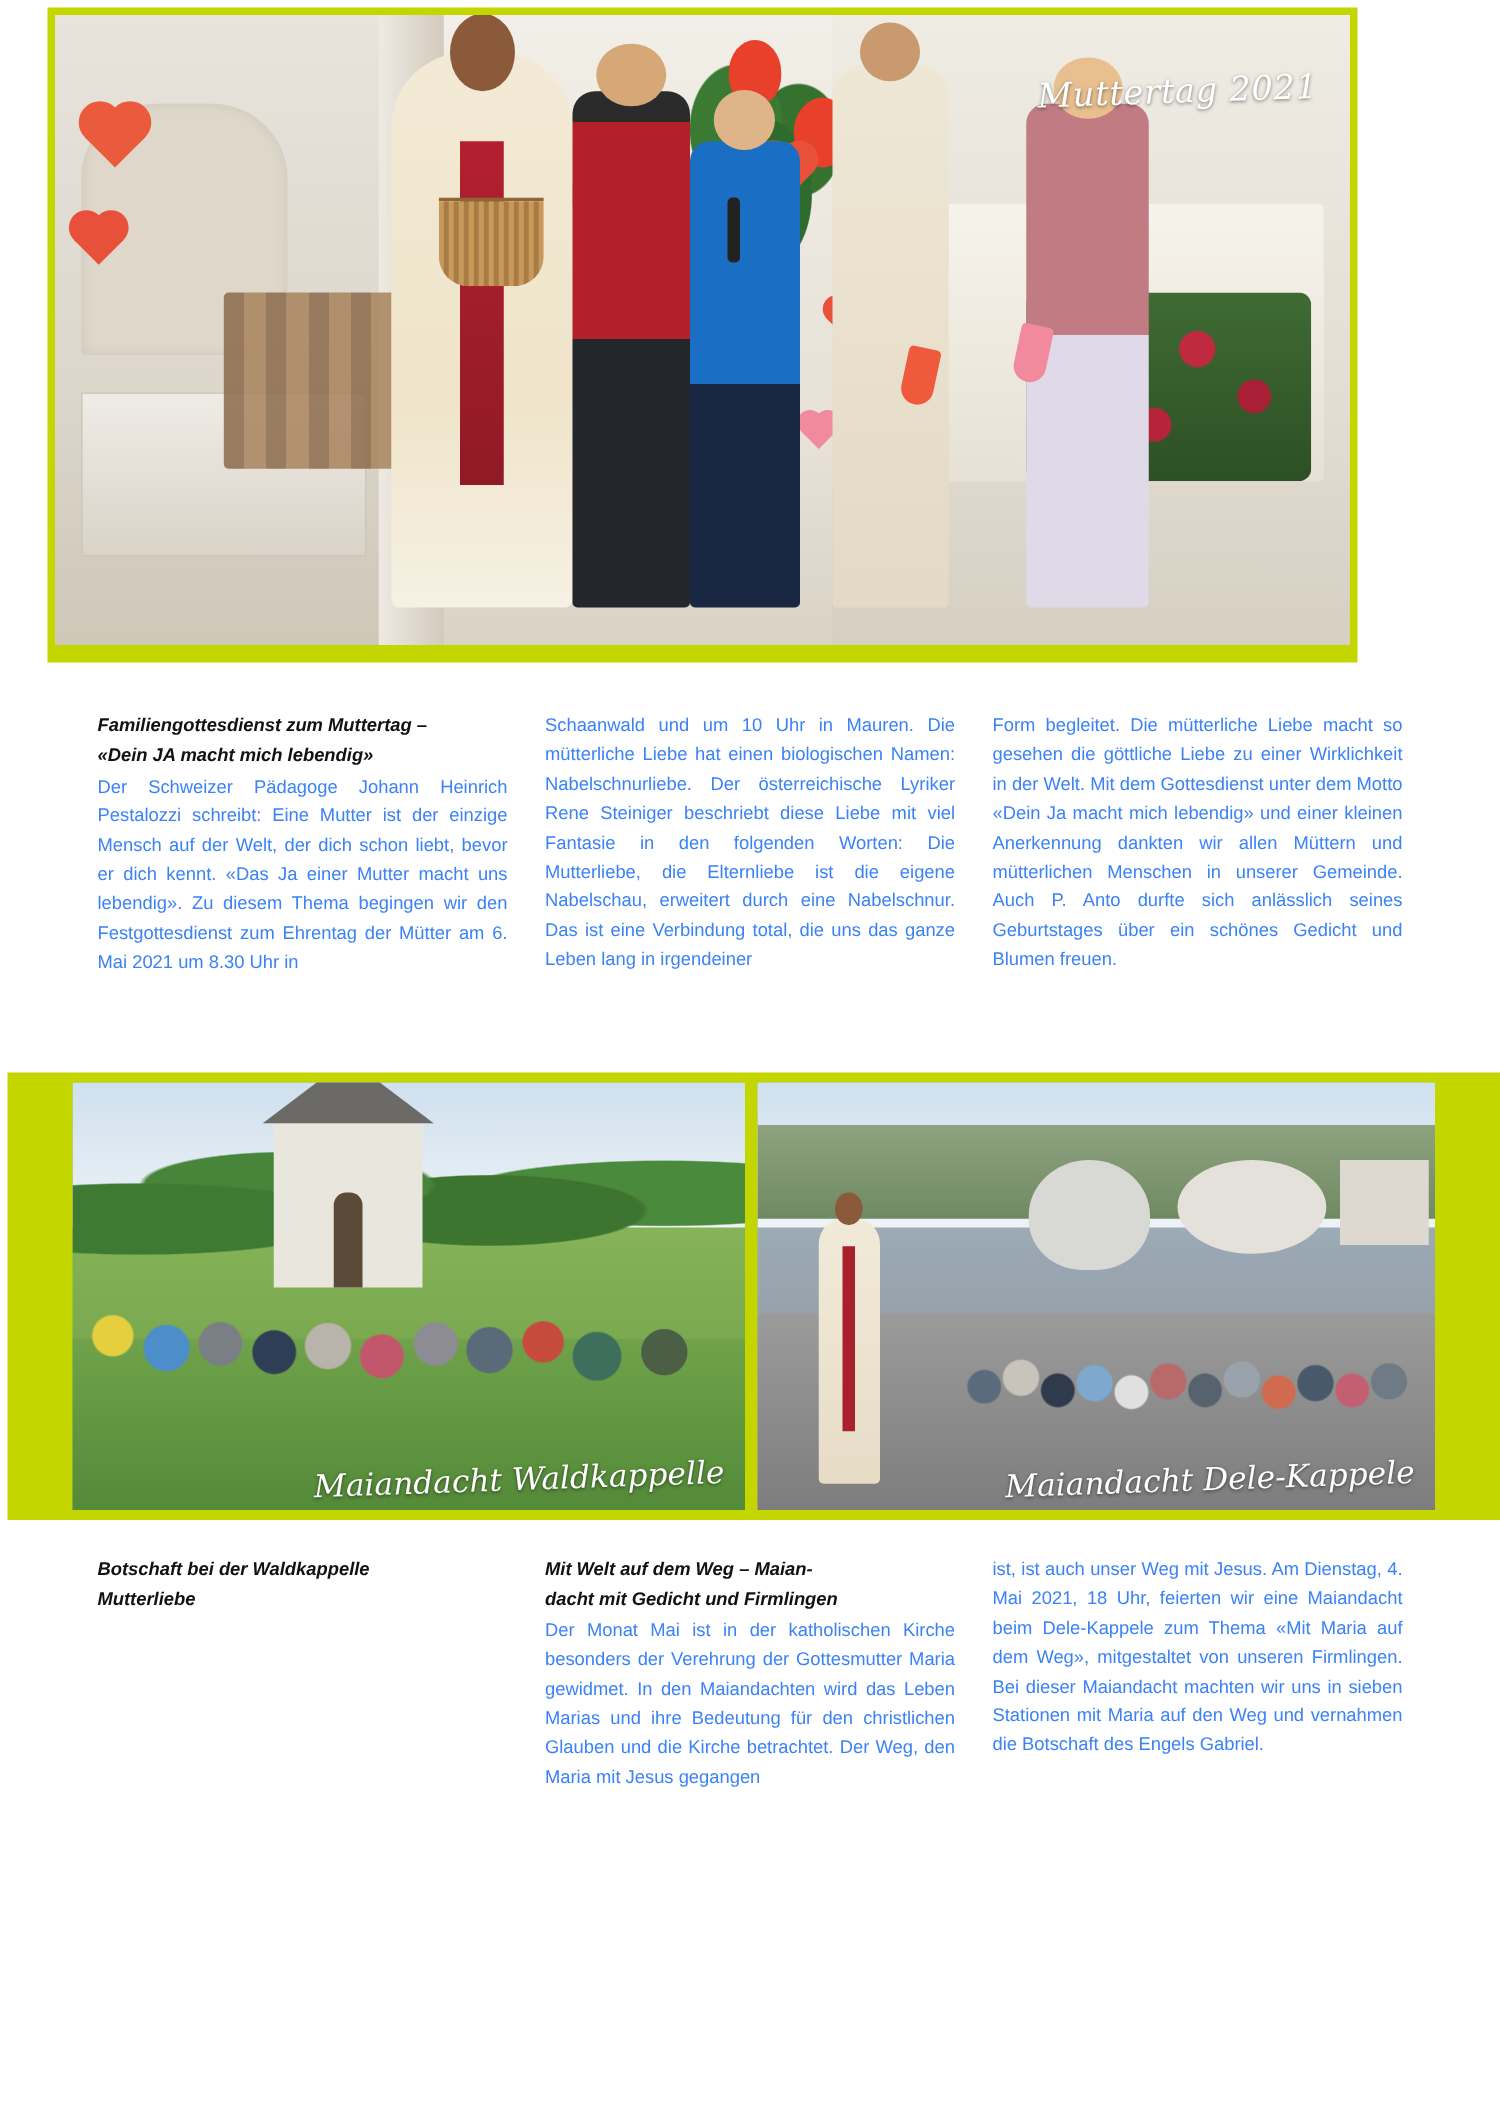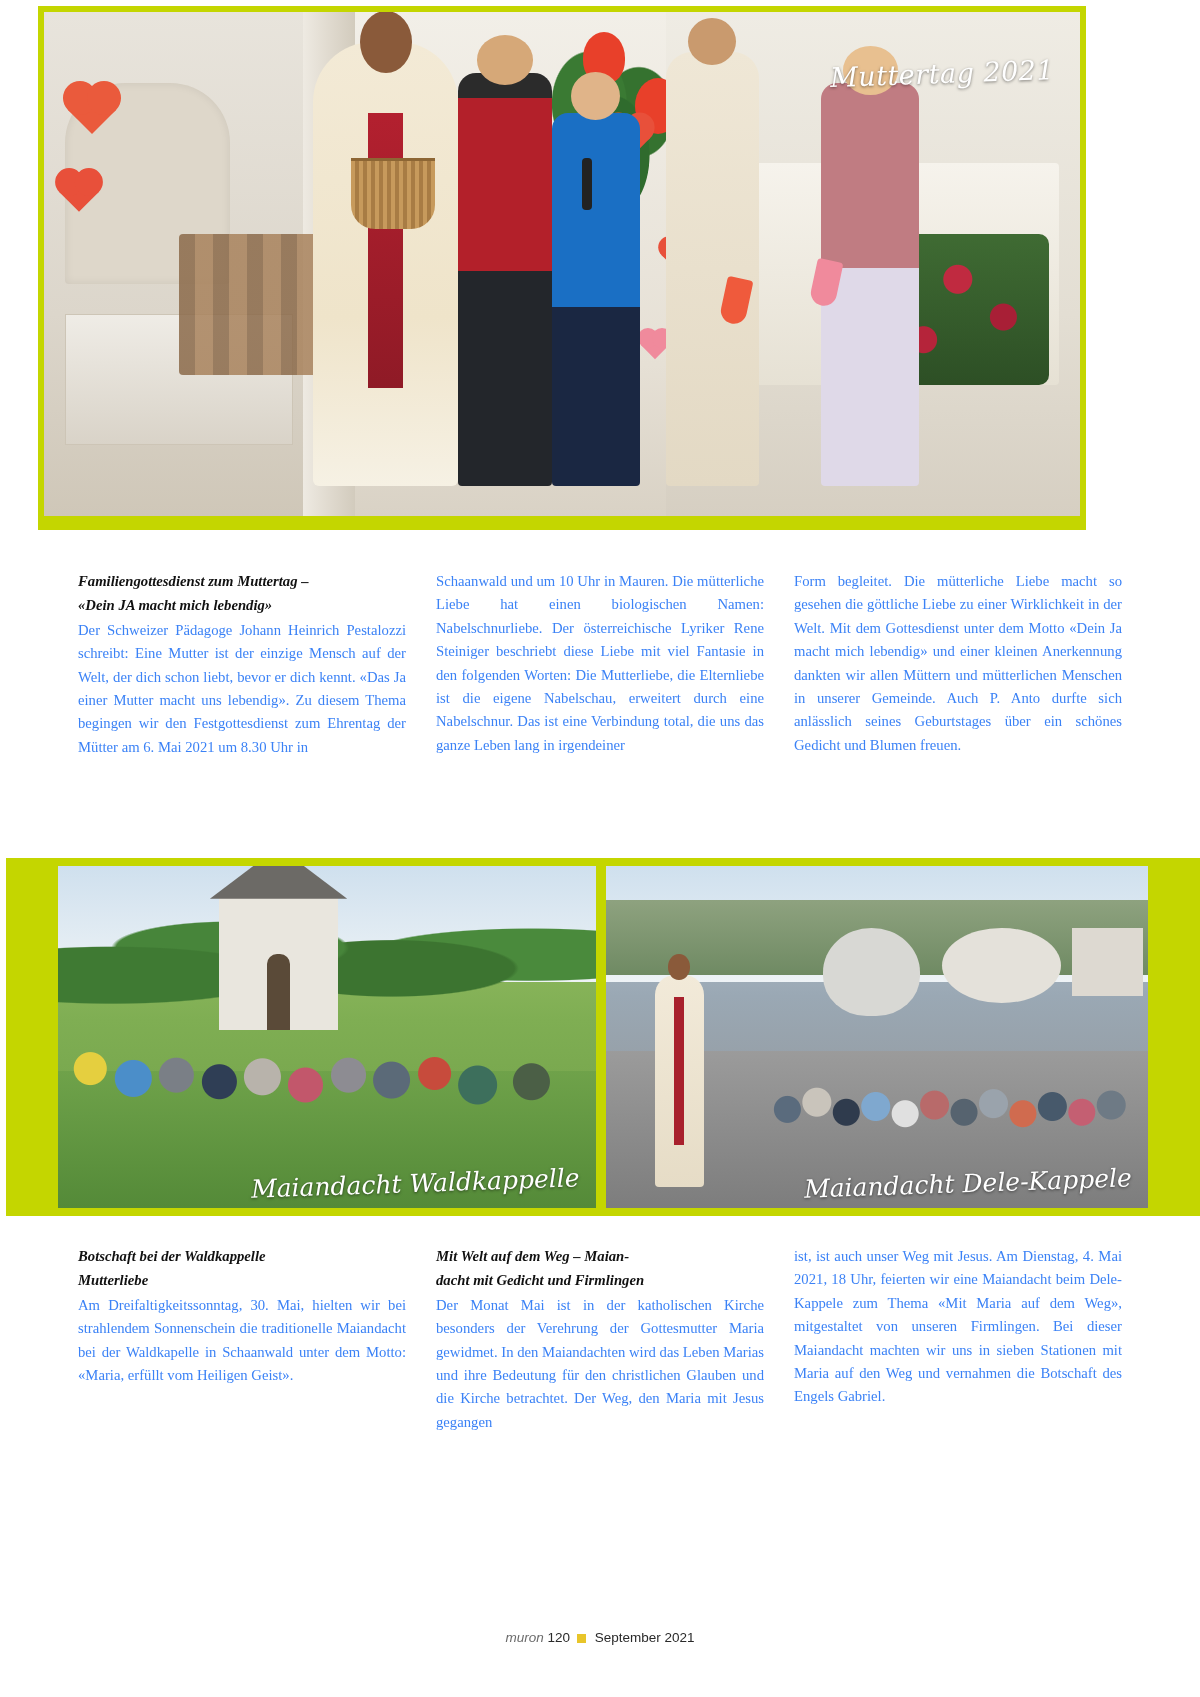--- a/index.html
+++ b/index.html
@@ -165,21 +165,20 @@
     transform: rotate(-2deg);
   }
 
   
   .cols {
     position: absolute;
     left: 78px;
     width: 1045px;
     display: flex;
     gap: 30px;
-    font-family: Liberation Serif, serif;
   }
   .cols.block1 { top: 570px; }
   .cols.block2 { top: 1245px; }
   .col { width: 328px; }
   .col p {
     margin: 0;
     font-size: 14.7px;
     line-height: 23.4px;
     text-align: justify;
     hyphens: auto;
@@ -392,32 +391,25 @@
       </div>
       <div class="group2"></div>
       <div class="photo-caption">Maiandacht Dele-Kappele</div>
     </div>
   </div>
 
   <div class="cols block2">
     <div class="col">
       <h3>Botschaft bei der Waldkappelle</h3>
       <h3>Mutterliebe</h3>
-      <p>Am Dreifaltigkeitssonntag, 30. Mai, hielten wir bei strahlendem Sonnenschein die traditionelle Maiandacht bei der Waldkapelle in Schaanwald unter dem Motto: «Maria, erfüllt vom Heiligen Geist».</p>
     </div>
     <div class="col">
       <h3>Mit Welt auf dem Weg – Maian-</h3>
       <h3>dacht mit Gedicht und Firmlingen</h3>
       <p>Der Monat Mai ist in der katholischen Kirche besonders der Verehrung der Gottesmutter Maria gewidmet. In den Maiandachten wird das Leben Marias und ihre Bedeutung für den christlichen Glauben und die Kirche betrachtet. Der Weg, den Maria mit Jesus gegangen</p>
     </div>
     <div class="col">
       <p>ist, ist auch unser Weg mit Jesus. Am Dienstag, 4. Mai 2021, 18 Uhr, feierten wir eine Maiandacht beim Dele-Kappele zum Thema «Mit Maria auf dem Weg», mitgestaltet von unseren Firmlingen. Bei dieser Maiandacht machten wir uns in sieben Stationen mit Maria auf den Weg und vernahmen die Botschaft des Engels Gabriel.</p>
     </div>
   </div>
 
-  <div class="footer">
-    <span class="brand">muron</span>
-    <span>120</span>
-    <span class="sq"></span>
-    <span>September 2021</span>
-  </div>
 
 </div>
 
 </body></html>

